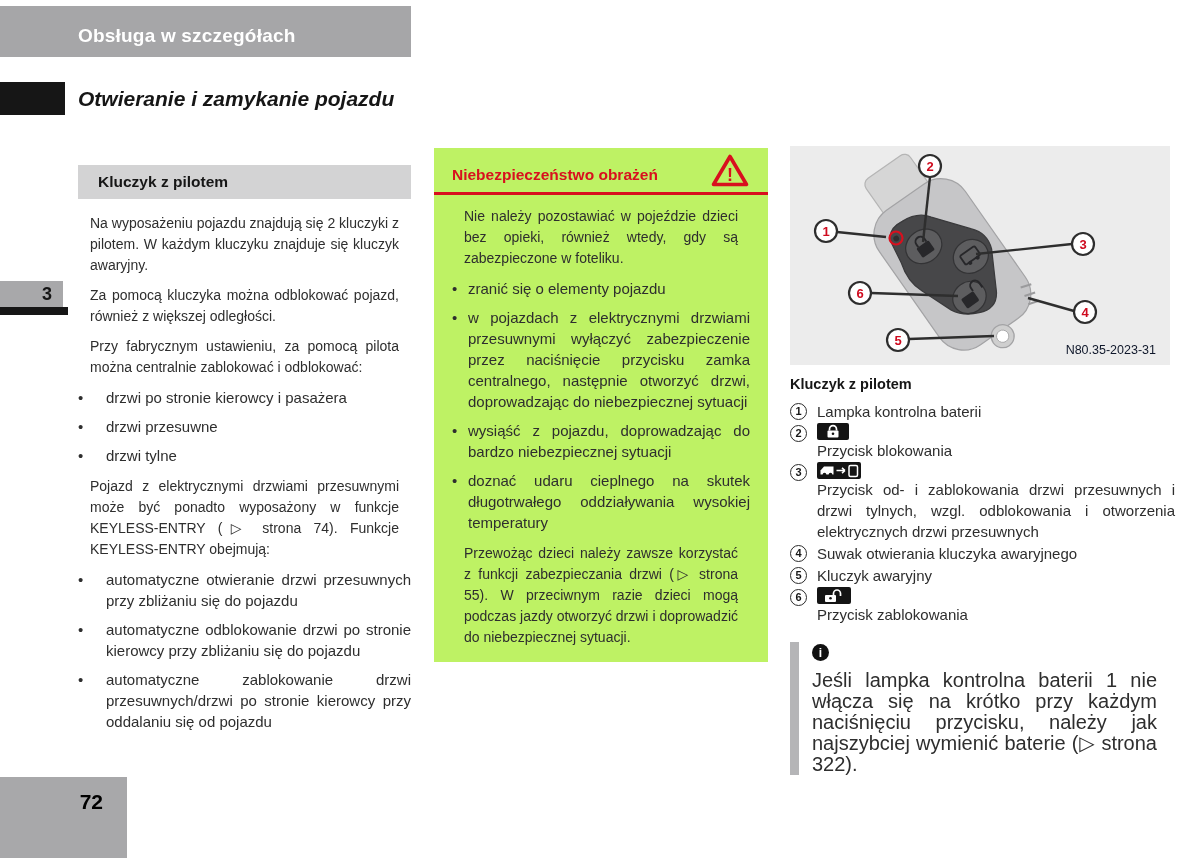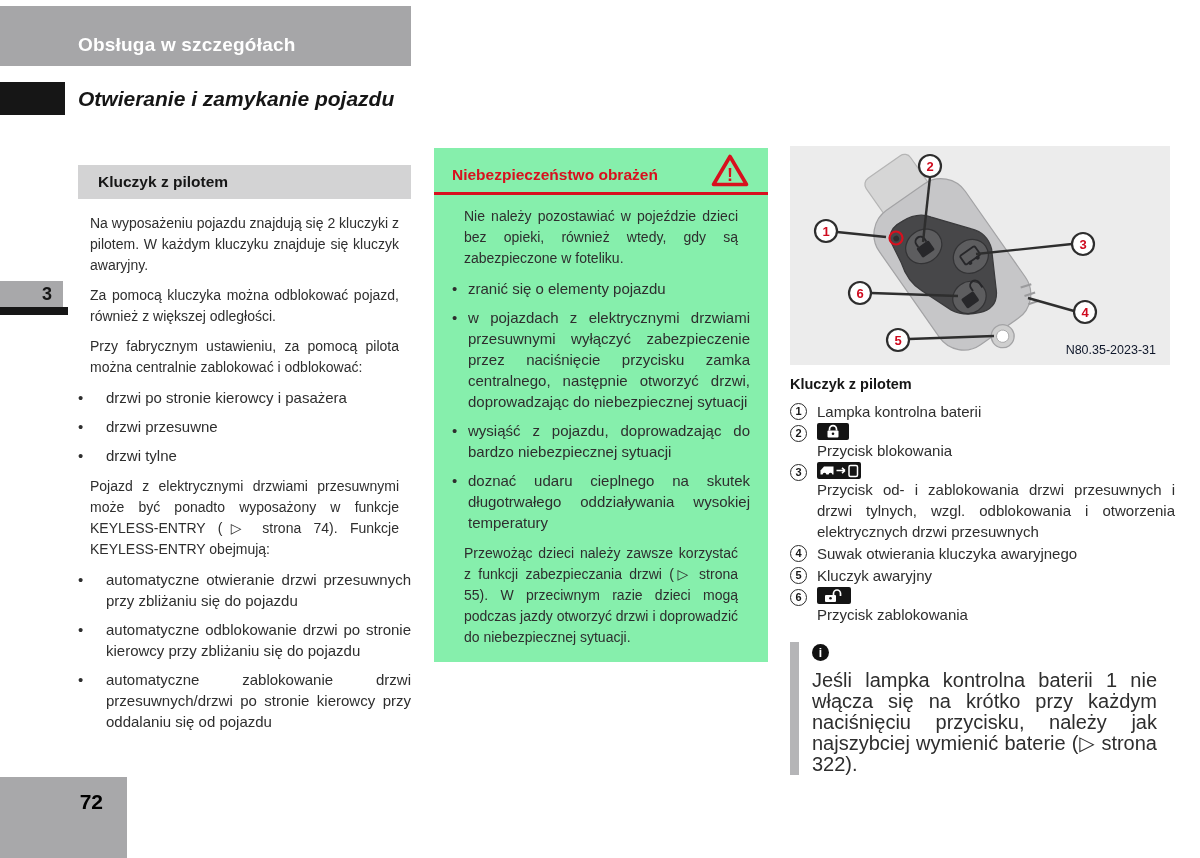--- a/index.html
+++ b/index.html
@@ -2,21 +2,21 @@
 <html><head>
 <meta charset="utf-8">
 <style>
   html,body{margin:0;padding:0;}
   body{
     width:1200px;height:858px;position:relative;overflow:hidden;background:#fff;
     font-family:"Liberation Sans","DejaVu Sans",sans-serif;color:#2e2e2e;
   }
   .abs{position:absolute;}
   
-  .kicker-bar{left:0;top:6px;width:411px;height:60px;background:#a6a6a8;
+  .kicker-bar{left:0;top:6px;width:411px;height:51px;background:#a6a6a8;
     display:flex;align-items:flex-end;box-sizing:border-box;padding:0 0 10px 78px;}
   .kicker-bar span{color:#fff;font-size:19px;font-weight:bold;letter-spacing:.2px;}
   .title-chip{left:0;top:82px;width:65px;height:33px;background:#161616;}
   .page-title{left:78px;top:82px;height:33px;line-height:33px;margin:0;
     font-size:21px;font-weight:bold;color:#161616;font-style:italic;}
   
   .chapter-tab{left:0;top:281px;width:63px;height:26px;background:#a8a8aa;
     color:#161616;font-size:18px;font-weight:bold;line-height:26px;text-align:right;
     padding-right:11px;box-sizing:border-box;}
   .chapter-bar{left:0;top:307px;width:68px;height:8px;background:#161616;}
@@ -24,21 +24,21 @@
   .col-left{left:78px;top:165px;width:333px;}
   .sec-hdr{background:#d3d3d4;height:34px;line-height:34px;padding-left:20px;
     font-size:15.5px;font-weight:bold;color:#161616;margin-bottom:14px;}
   .col-left p,.col-mid p{margin:0 12px 9px;font-size:14px;line-height:21px;text-align:justify;}
   ul.blist{list-style:none;margin:2px 0 10px;padding:0;}
   ul.blist li{display:flex;margin-bottom:8px;font-size:15px;line-height:21px;}
   ul.blist .mk{flex:none;}
   .col-left ul.blist .mk{width:28px;}
   .bt{text-align:justify;flex:1;}
   
-  .col-mid{left:434px;top:148px;width:334px;background:#86efac;
+  .col-mid{left:434px;top:148px;width:334px;background:#bef264;
     padding:4px 18px 14px;box-sizing:border-box;}
   .warn-head{display:flex;justify-content:space-between;align-items:flex-start;}
   .warn-title{color:#d8101e;font-size:15.5px;font-weight:bold;padding-top:14px;}
   .warn-rule{height:3px;background:#d8101e;margin:4px -18px 11px;}
   .col-mid ul.blist .mk{width:16px;}
   
   .col-right{left:790px;top:146px;width:385px;}
   .fig{position:relative;width:380px;height:219px;background:#ececec;}
   .fig-code{position:absolute;right:14px;bottom:8px;font-size:12.5px;color:#0f172a;}
   .fig-caption{font-weight:bold;font-size:14.5px;color:#161616;margin:11px 0 9px;}

